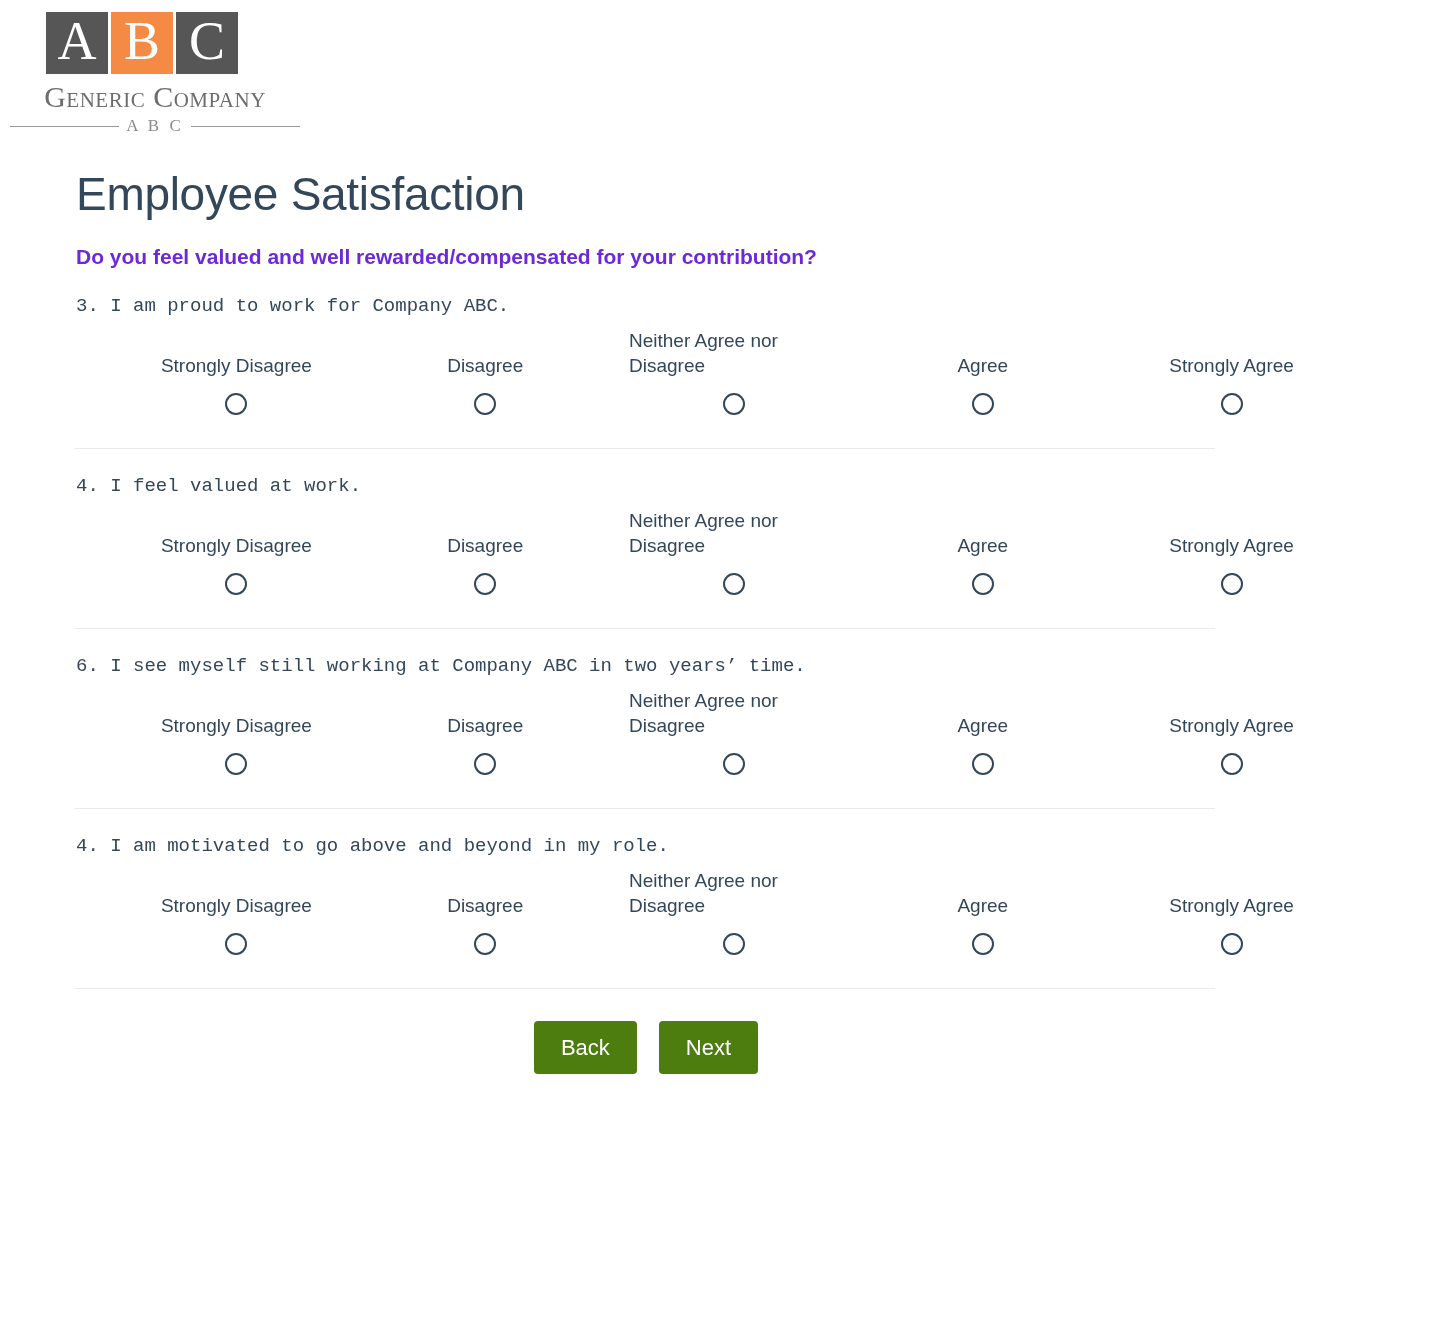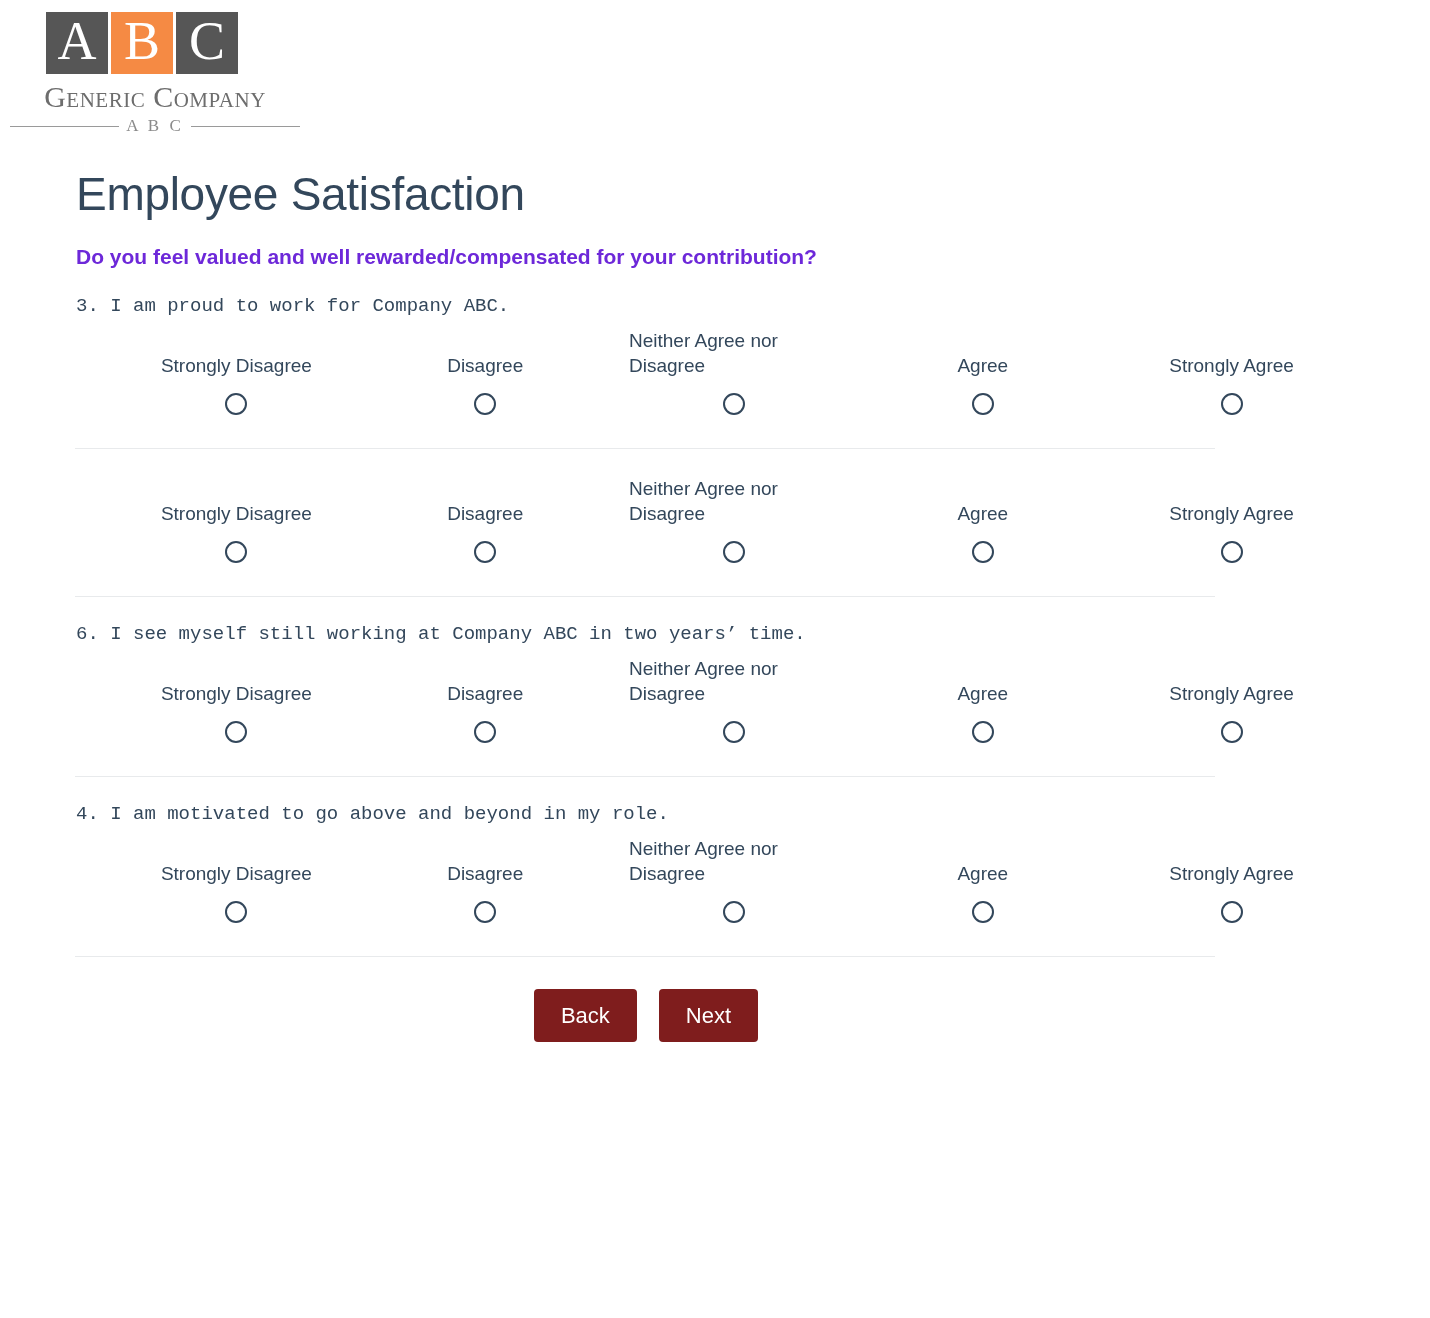--- a/index.html
+++ b/index.html
@@ -145,21 +145,21 @@
   }
 
   .actions {
     display: flex;
     justify-content: center;
     gap: 22px;
     margin-top: 32px;
     padding-left: 20px;
   }
   .btn {
-    background: #7f1d1d;
+    background: #4d7c0f;
     color: #ffffff;
     border: none;
     border-radius: 4px;
     font-family: "Liberation Sans", sans-serif;
     font-size: 22px;
     padding: 14px 27px;
     cursor: pointer;
     line-height: 1.15;
   }
 </style>
@@ -208,20 +208,21 @@
       <div class="scale-col">
         <div class="scale-label">Strongly Agree</div>
         <div class="radio"></div>
       </div>
     </div>
   </div>
 
   <div class="divider"></div>
 
   <div class="q-block">
+    <div class="q-text">4. I feel valued at work.</div>
     <div class="scale">
       <div class="scale-col">
         <div class="scale-label">Strongly Disagree</div>
         <div class="radio"></div>
       </div>
       <div class="scale-col">
         <div class="scale-label">Disagree</div>
         <div class="radio"></div>
       </div>
       <div class="scale-col">

